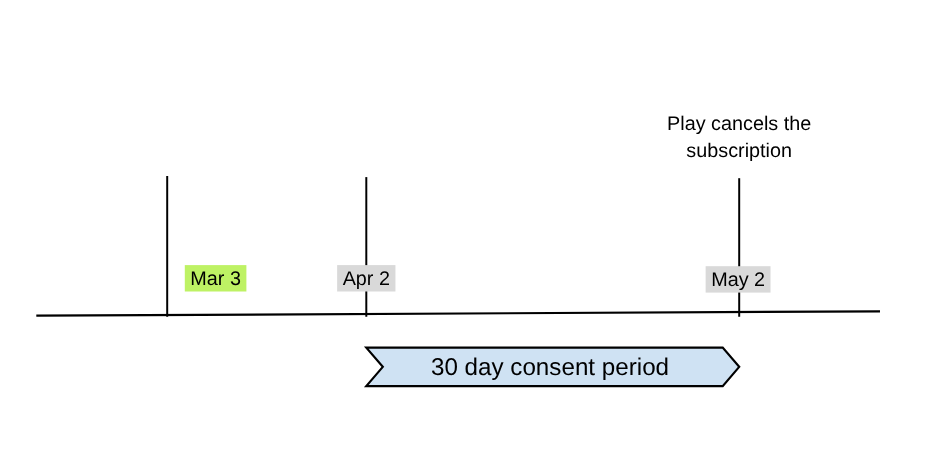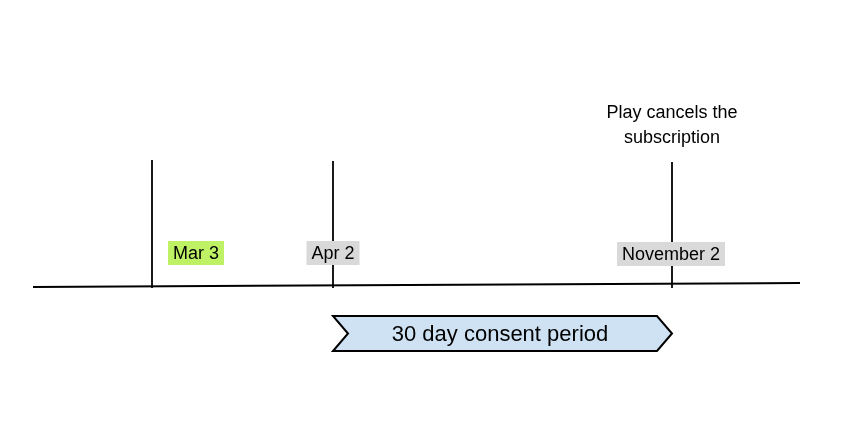--- a/index.html
+++ b/index.html
@@ -80,17 +80,17 @@
   </svg>
 
 
 
   <div class="event-label" style="left:672px; top:100px; width:175px;">Play cancels the subscription</div>
 
   <div class="date-badge" style="left: 150px; top: 241px; background-color: #bef264; margin-left: 46px;">Mar 3</div>
 
   <div class="date-badge" style="left: 333px; top: 241px; background-color: rgb(217, 217, 217); text-align: right;">Apr 2</div>
 
-  <div class="date-badge" style="left: 671px; top: 242px; background-color: rgb(217, 217, 217);">November 2</div>
+  <div class="date-badge" style="left: 671px; top: 242px; background-color: rgb(217, 217, 217);">May 2</div>
 
   <div class="banner-label" style="left:500px; top:322px;">30 day consent period</div>
 
 </div>
 
 </body></html>

